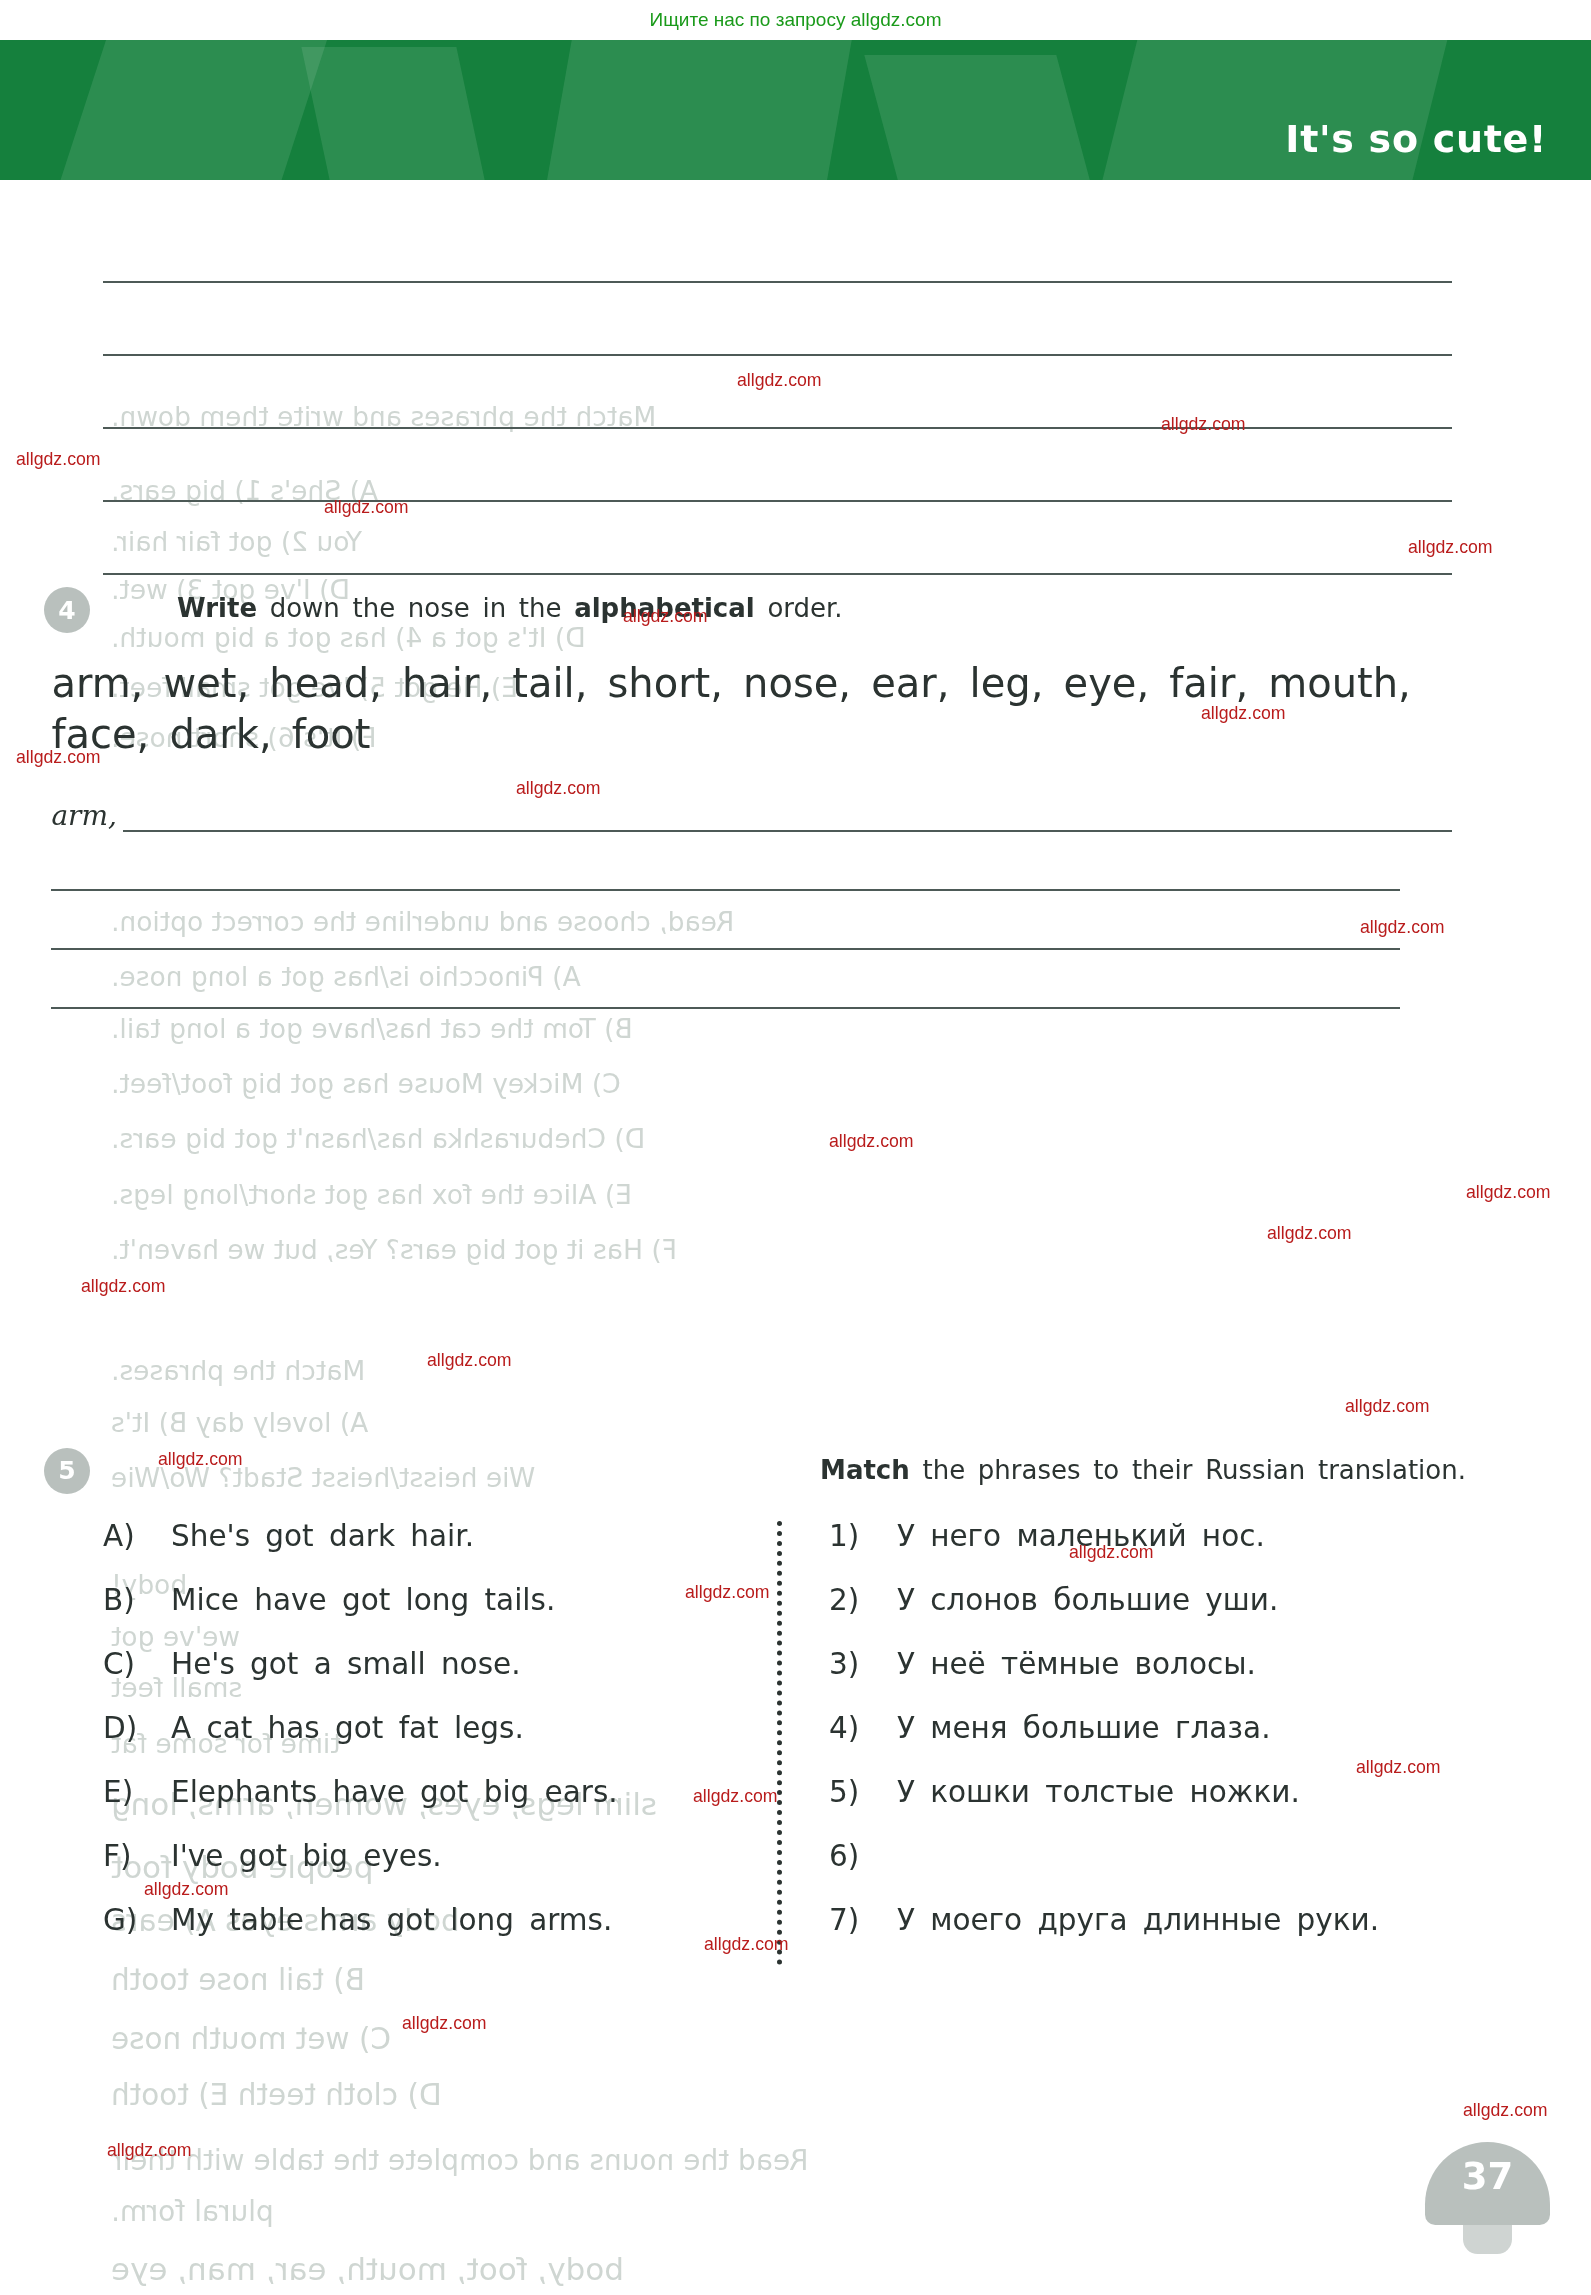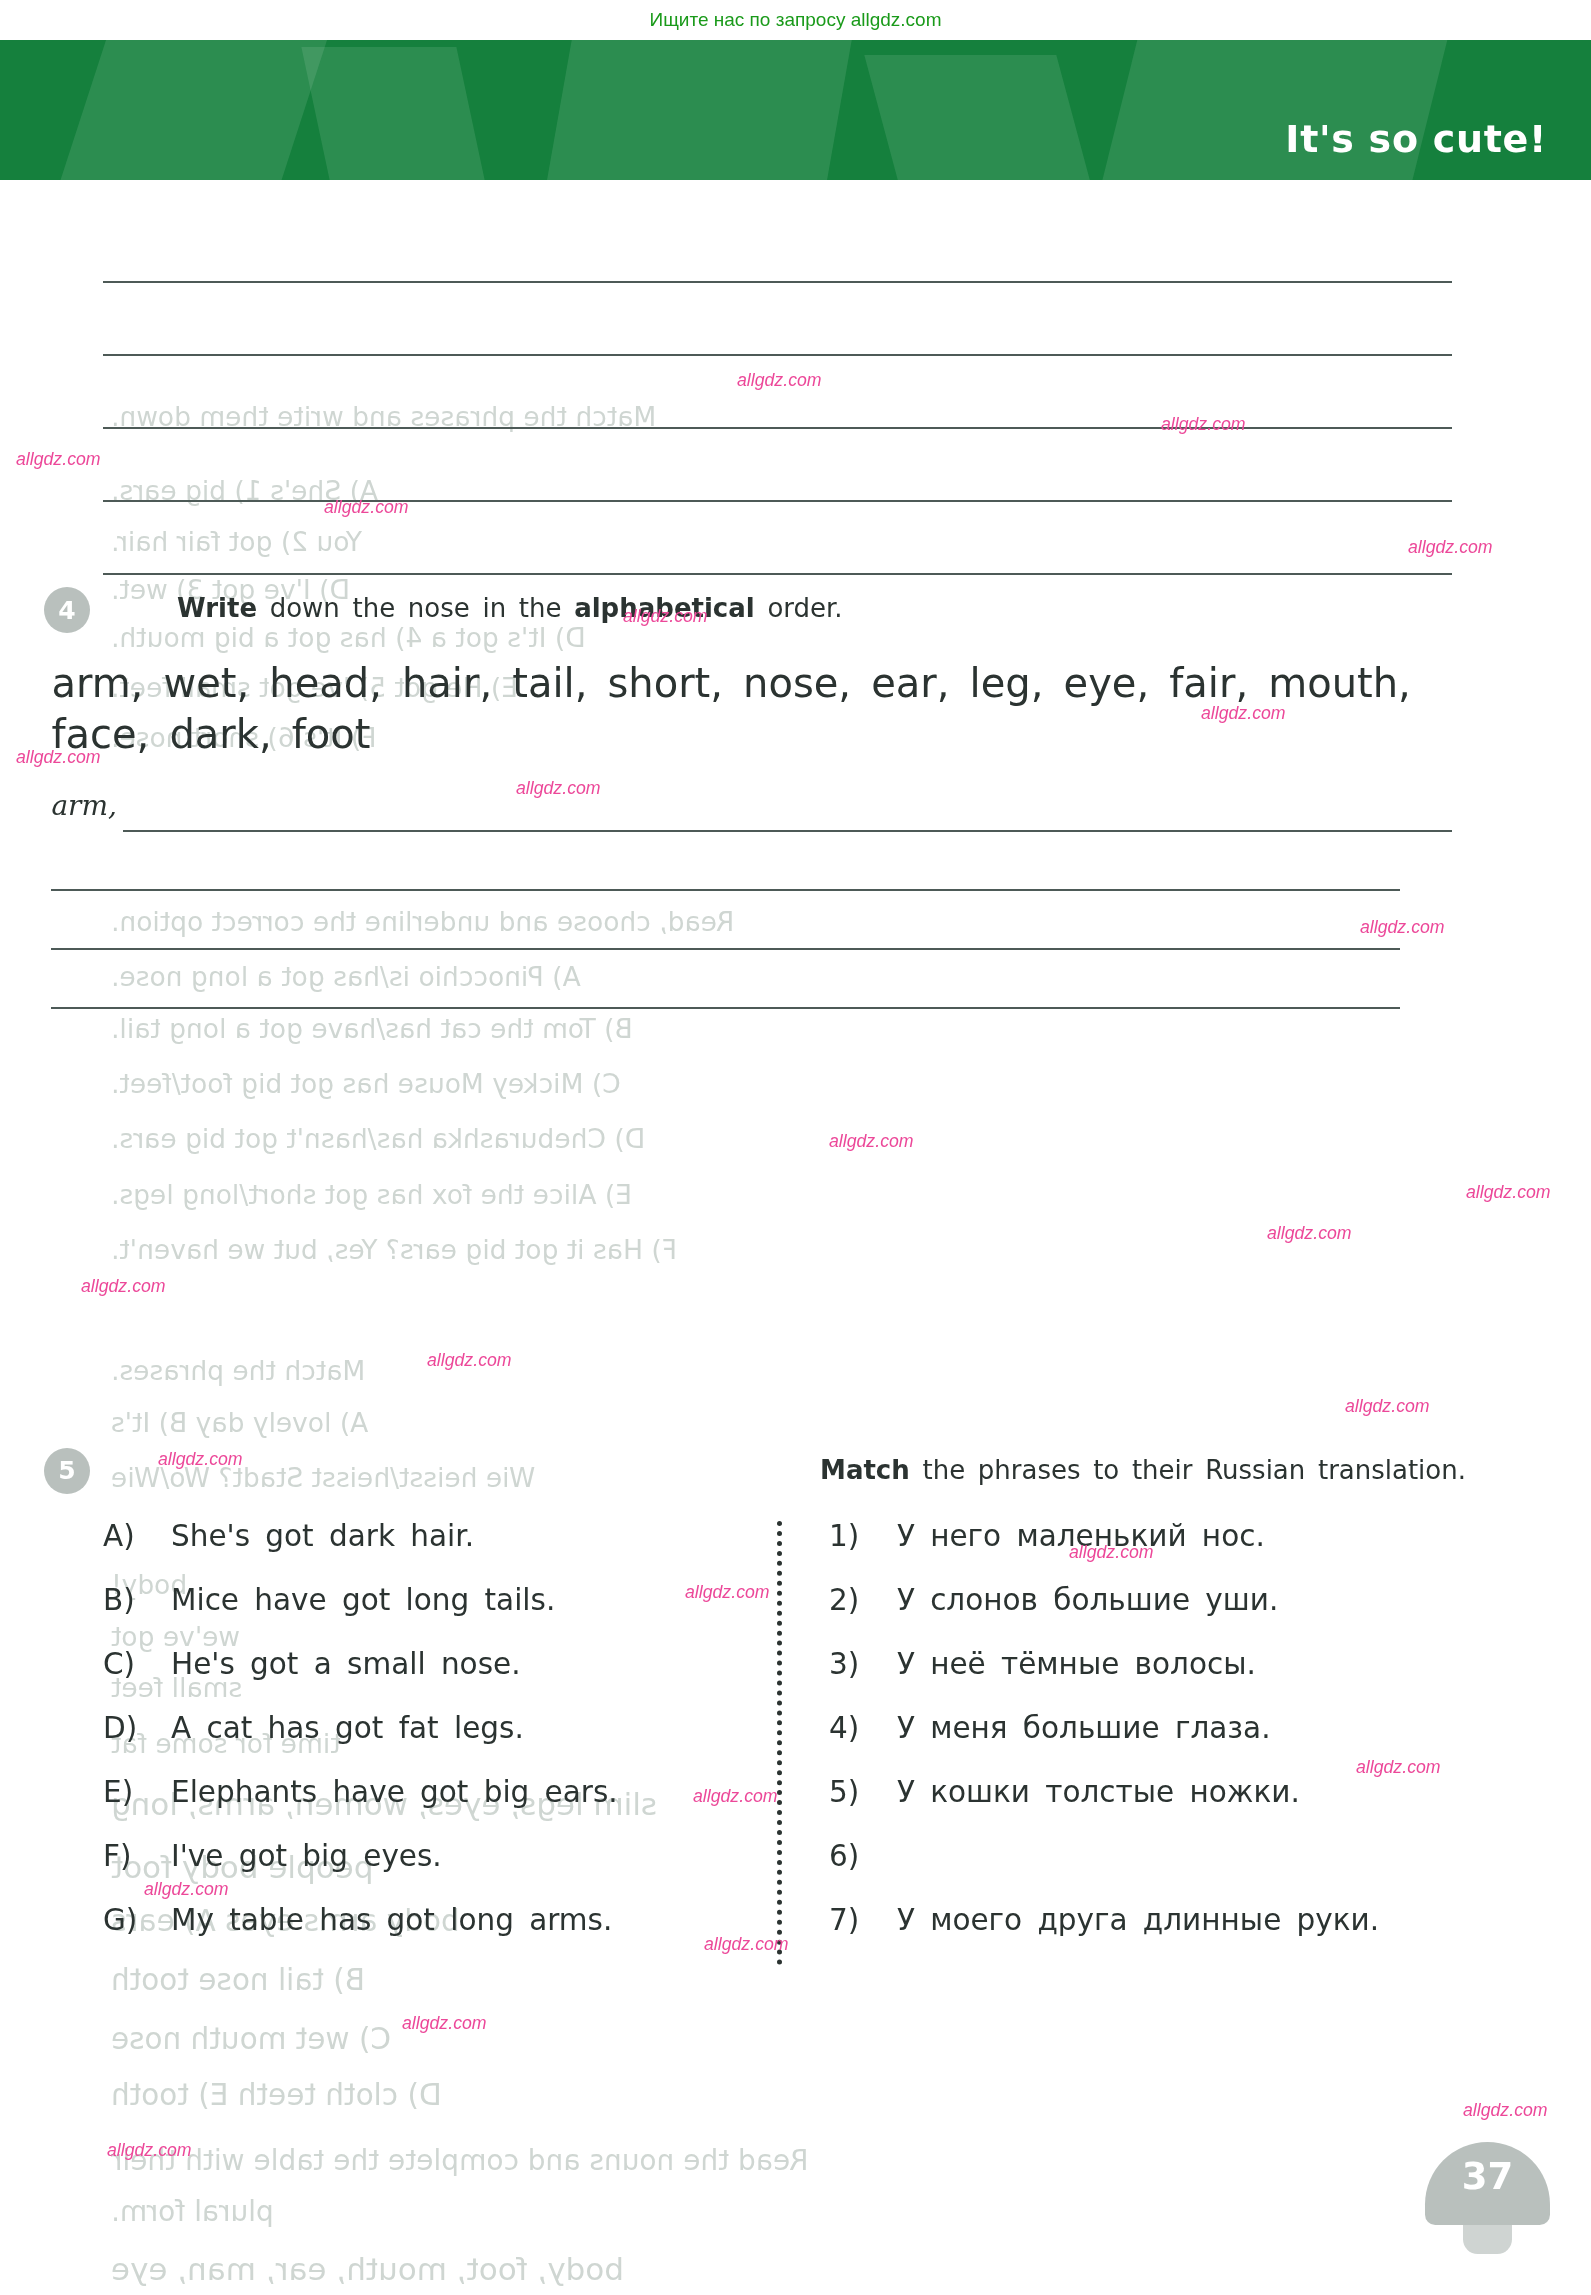--- a/index.html
+++ b/index.html
@@ -73,26 +73,25 @@
     font-family: "DejaVu Sans", sans-serif;
     transform: scaleX(-1);
     white-space: nowrap;
     pointer-events: none;
     user-select: none;
   }
 
   
   .wm {
     position: absolute;
-    color: #ec4899;
+    color: #b91c1c;
     font-size: 17.7px;
     font-family: "Liberation Sans", sans-serif;
     pointer-events: none;
     user-select: none;
-    font-style: italic;
   }
 
   
   .lines-block {
     position: absolute;
     left: 103px;
     top: 29.5px;
     width: 1349px;
   }
   .ruled-line {
@@ -283,21 +282,21 @@
     </div>
 
   <div class="task" style="left:44px; top:413px; width:1408px;">
     <div class="task-num" style="left:0; top:-5.9px;">4</div>
     <div class="task-title" style="margin-left:133px;">
       <b>Write</b><span> down  the  nose  in  the  </span><b>alphabetical</b><span>  order.</span>
     </div>
 
     <div class="word-list" style="margin-left:7.4px; margin-top:35px; width:1400px;">arm,  wet,  head,  hair,  tail,  short,  nose,  ear,  leg,  eye,  fair,  mouth,  face,  dark,  foot</div>
 
-    <div class="seed-row" style="margin-left:7.4px; margin-top:17.7px;align-items:center;">
+    <div class="seed-row" style="margin-left:7.4px; margin-top:17.7px;">
       <span class="answer-seed">arm,</span>
       <span class="seed-rule"></span>
     </div>
     <div id="ex4-extra-lines">
         <div class="plain-rule" style="margin-left: 7.4px;"></div>
         <div class="plain-rule" style="margin-left: 7.4px;"></div>
         <div class="plain-rule" style="margin-left: 7.4px;"></div>
       </div>
   </div>
 

